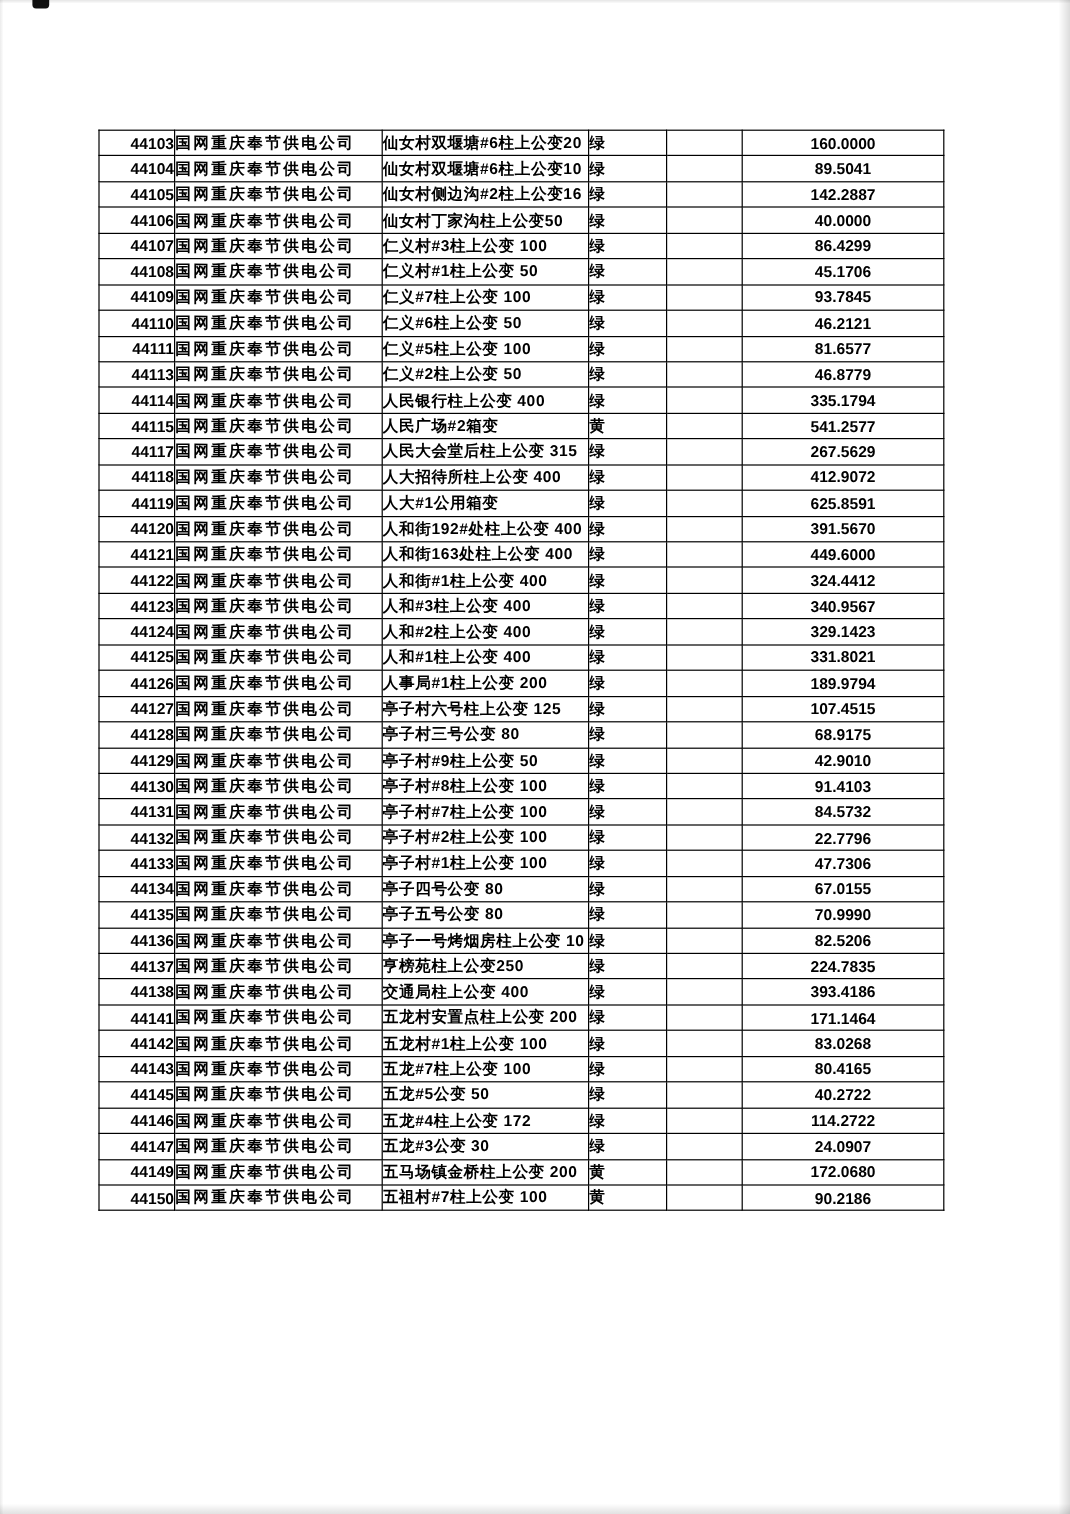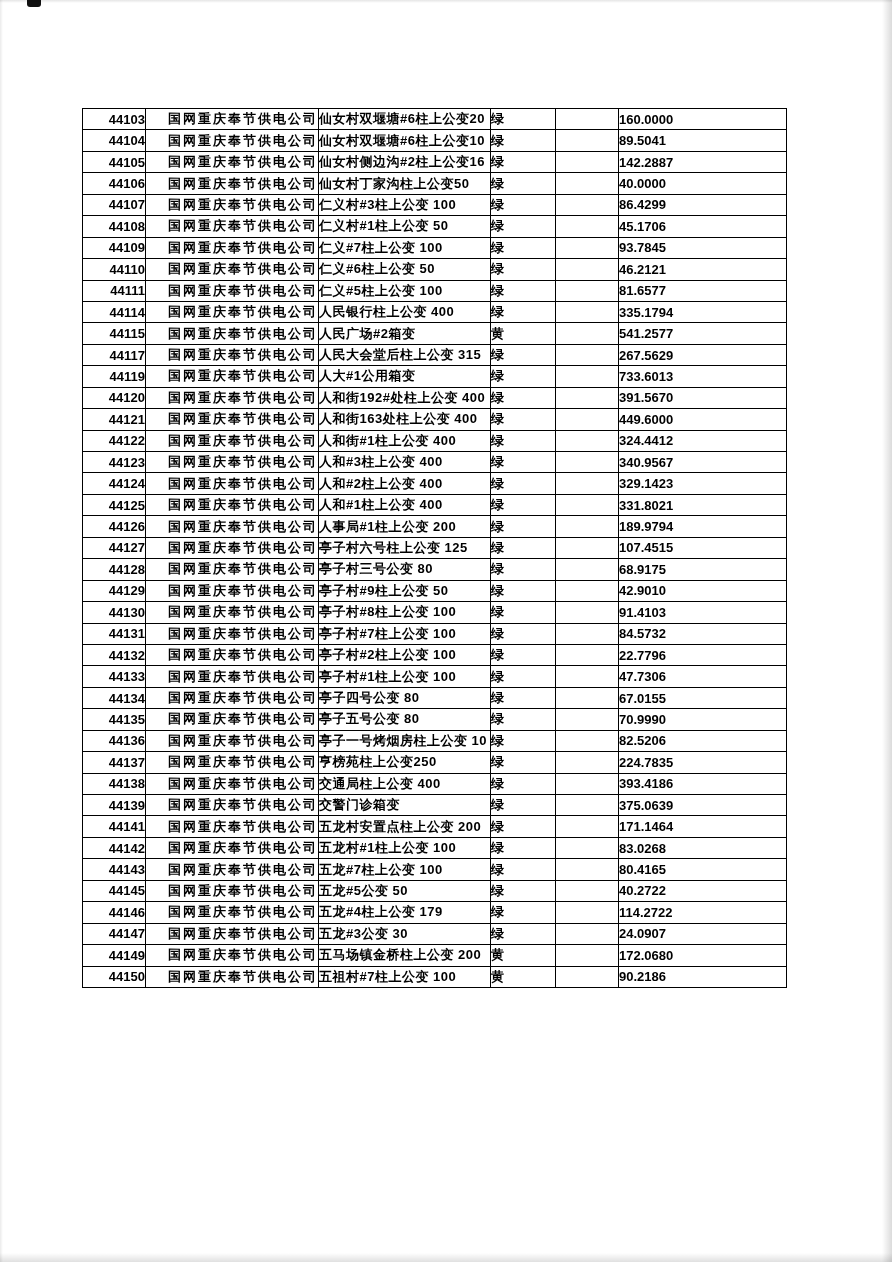--- a/index.html
+++ b/index.html
@@ -54,25 +54,25 @@
   }
   table.grid td {
     border: 1px solid #000000;
     height: 20.45px;
     padding: 0;
     white-space: nowrap;
     overflow: hidden;
     vertical-align: middle;
   }
   td.col-id      { text-align: right; padding-right: 7px; }
-  td.col-company { text-align: right;  padding-left: 3px; letter-spacing: 2px; }
+  td.col-company { text-align: left;  padding-left: 3px; letter-spacing: 2px; }
   td.col-name    { text-align: left;  padding-left: 3px; letter-spacing: 0.5px; }
   td.col-status  { text-align: left;  padding-left: 3px; }
   td.col-blank   { }
-  td.col-value   { text-align: left; padding-right: 29px; }
+  td.col-value   { text-align: center; padding-right: 29px; }
 </style>
 </head>
 <body>
 
 <div class="page">
   <div class="scan-mark"></div>
 
   <table class="grid">
     <colgroup>
       <col style="width:63px">
@@ -149,20 +149,28 @@
         </tr>
         <tr>
           <td class="col-id">44111</td>
           <td class="col-company">国网重庆奉节供电公司</td>
           <td class="col-name">仁义#5柱上公变   100</td>
           <td class="col-status">绿</td>
           <td class="col-blank"></td>
           <td class="col-value">81.6577</td>
         </tr>
         <tr>
+          <td class="col-id">44113</td>
+          <td class="col-company">国网重庆奉节供电公司</td>
+          <td class="col-name">仁义#2柱上公变  50</td>
+          <td class="col-status">绿</td>
+          <td class="col-blank"></td>
+          <td class="col-value">46.8779</td>
+        </tr>
+        <tr>
           <td class="col-id">44114</td>
           <td class="col-company">国网重庆奉节供电公司</td>
           <td class="col-name">人民银行柱上公变 400</td>
           <td class="col-status">绿</td>
           <td class="col-blank"></td>
           <td class="col-value">335.1794</td>
         </tr>
         <tr>
           <td class="col-id">44115</td>
           <td class="col-company">国网重庆奉节供电公司</td>
@@ -173,26 +181,34 @@
         </tr>
         <tr>
           <td class="col-id">44117</td>
           <td class="col-company">国网重庆奉节供电公司</td>
           <td class="col-name">人民大会堂后柱上公变 315</td>
           <td class="col-status">绿</td>
           <td class="col-blank"></td>
           <td class="col-value">267.5629</td>
         </tr>
         <tr>
+          <td class="col-id">44118</td>
+          <td class="col-company">国网重庆奉节供电公司</td>
+          <td class="col-name">人大招待所柱上公变 400</td>
+          <td class="col-status">绿</td>
+          <td class="col-blank"></td>
+          <td class="col-value">412.9072</td>
+        </tr>
+        <tr>
           <td class="col-id">44119</td>
           <td class="col-company">国网重庆奉节供电公司</td>
           <td class="col-name">人大#1公用箱变</td>
           <td class="col-status">绿</td>
           <td class="col-blank"></td>
-          <td class="col-value">733.6013</td>
+          <td class="col-value">625.8591</td>
         </tr>
         <tr>
           <td class="col-id">44120</td>
           <td class="col-company">国网重庆奉节供电公司</td>
           <td class="col-name">人和街192#处柱上公变 400</td>
           <td class="col-status">绿</td>
           <td class="col-blank"></td>
           <td class="col-value">391.5670</td>
         </tr>
         <tr>
@@ -333,28 +349,20 @@
         </tr>
         <tr>
           <td class="col-id">44138</td>
           <td class="col-company">国网重庆奉节供电公司</td>
           <td class="col-name">交通局柱上公变 400</td>
           <td class="col-status">绿</td>
           <td class="col-blank"></td>
           <td class="col-value">393.4186</td>
         </tr>
         <tr>
-          <td class="col-id">44139</td>
-          <td class="col-company">国网重庆奉节供电公司</td>
-          <td class="col-name">交警门诊箱变</td>
-          <td class="col-status">绿</td>
-          <td class="col-blank"></td>
-          <td class="col-value">375.0639</td>
-        </tr>
-        <tr>
           <td class="col-id">44141</td>
           <td class="col-company">国网重庆奉节供电公司</td>
           <td class="col-name">五龙村安置点柱上公变  200</td>
           <td class="col-status">绿</td>
           <td class="col-blank"></td>
           <td class="col-value">171.1464</td>
         </tr>
         <tr>
           <td class="col-id">44142</td>
           <td class="col-company">国网重庆奉节供电公司</td>
@@ -375,21 +383,21 @@
           <td class="col-id">44145</td>
           <td class="col-company">国网重庆奉节供电公司</td>
           <td class="col-name">五龙#5公变 50</td>
           <td class="col-status">绿</td>
           <td class="col-blank"></td>
           <td class="col-value">40.2722</td>
         </tr>
         <tr>
           <td class="col-id">44146</td>
           <td class="col-company">国网重庆奉节供电公司</td>
-          <td class="col-name">五龙#4柱上公变  179</td>
+          <td class="col-name">五龙#4柱上公变  172</td>
           <td class="col-status">绿</td>
           <td class="col-blank"></td>
           <td class="col-value">114.2722</td>
         </tr>
         <tr>
           <td class="col-id">44147</td>
           <td class="col-company">国网重庆奉节供电公司</td>
           <td class="col-name">五龙#3公变 30</td>
           <td class="col-status">绿</td>
           <td class="col-blank"></td>

